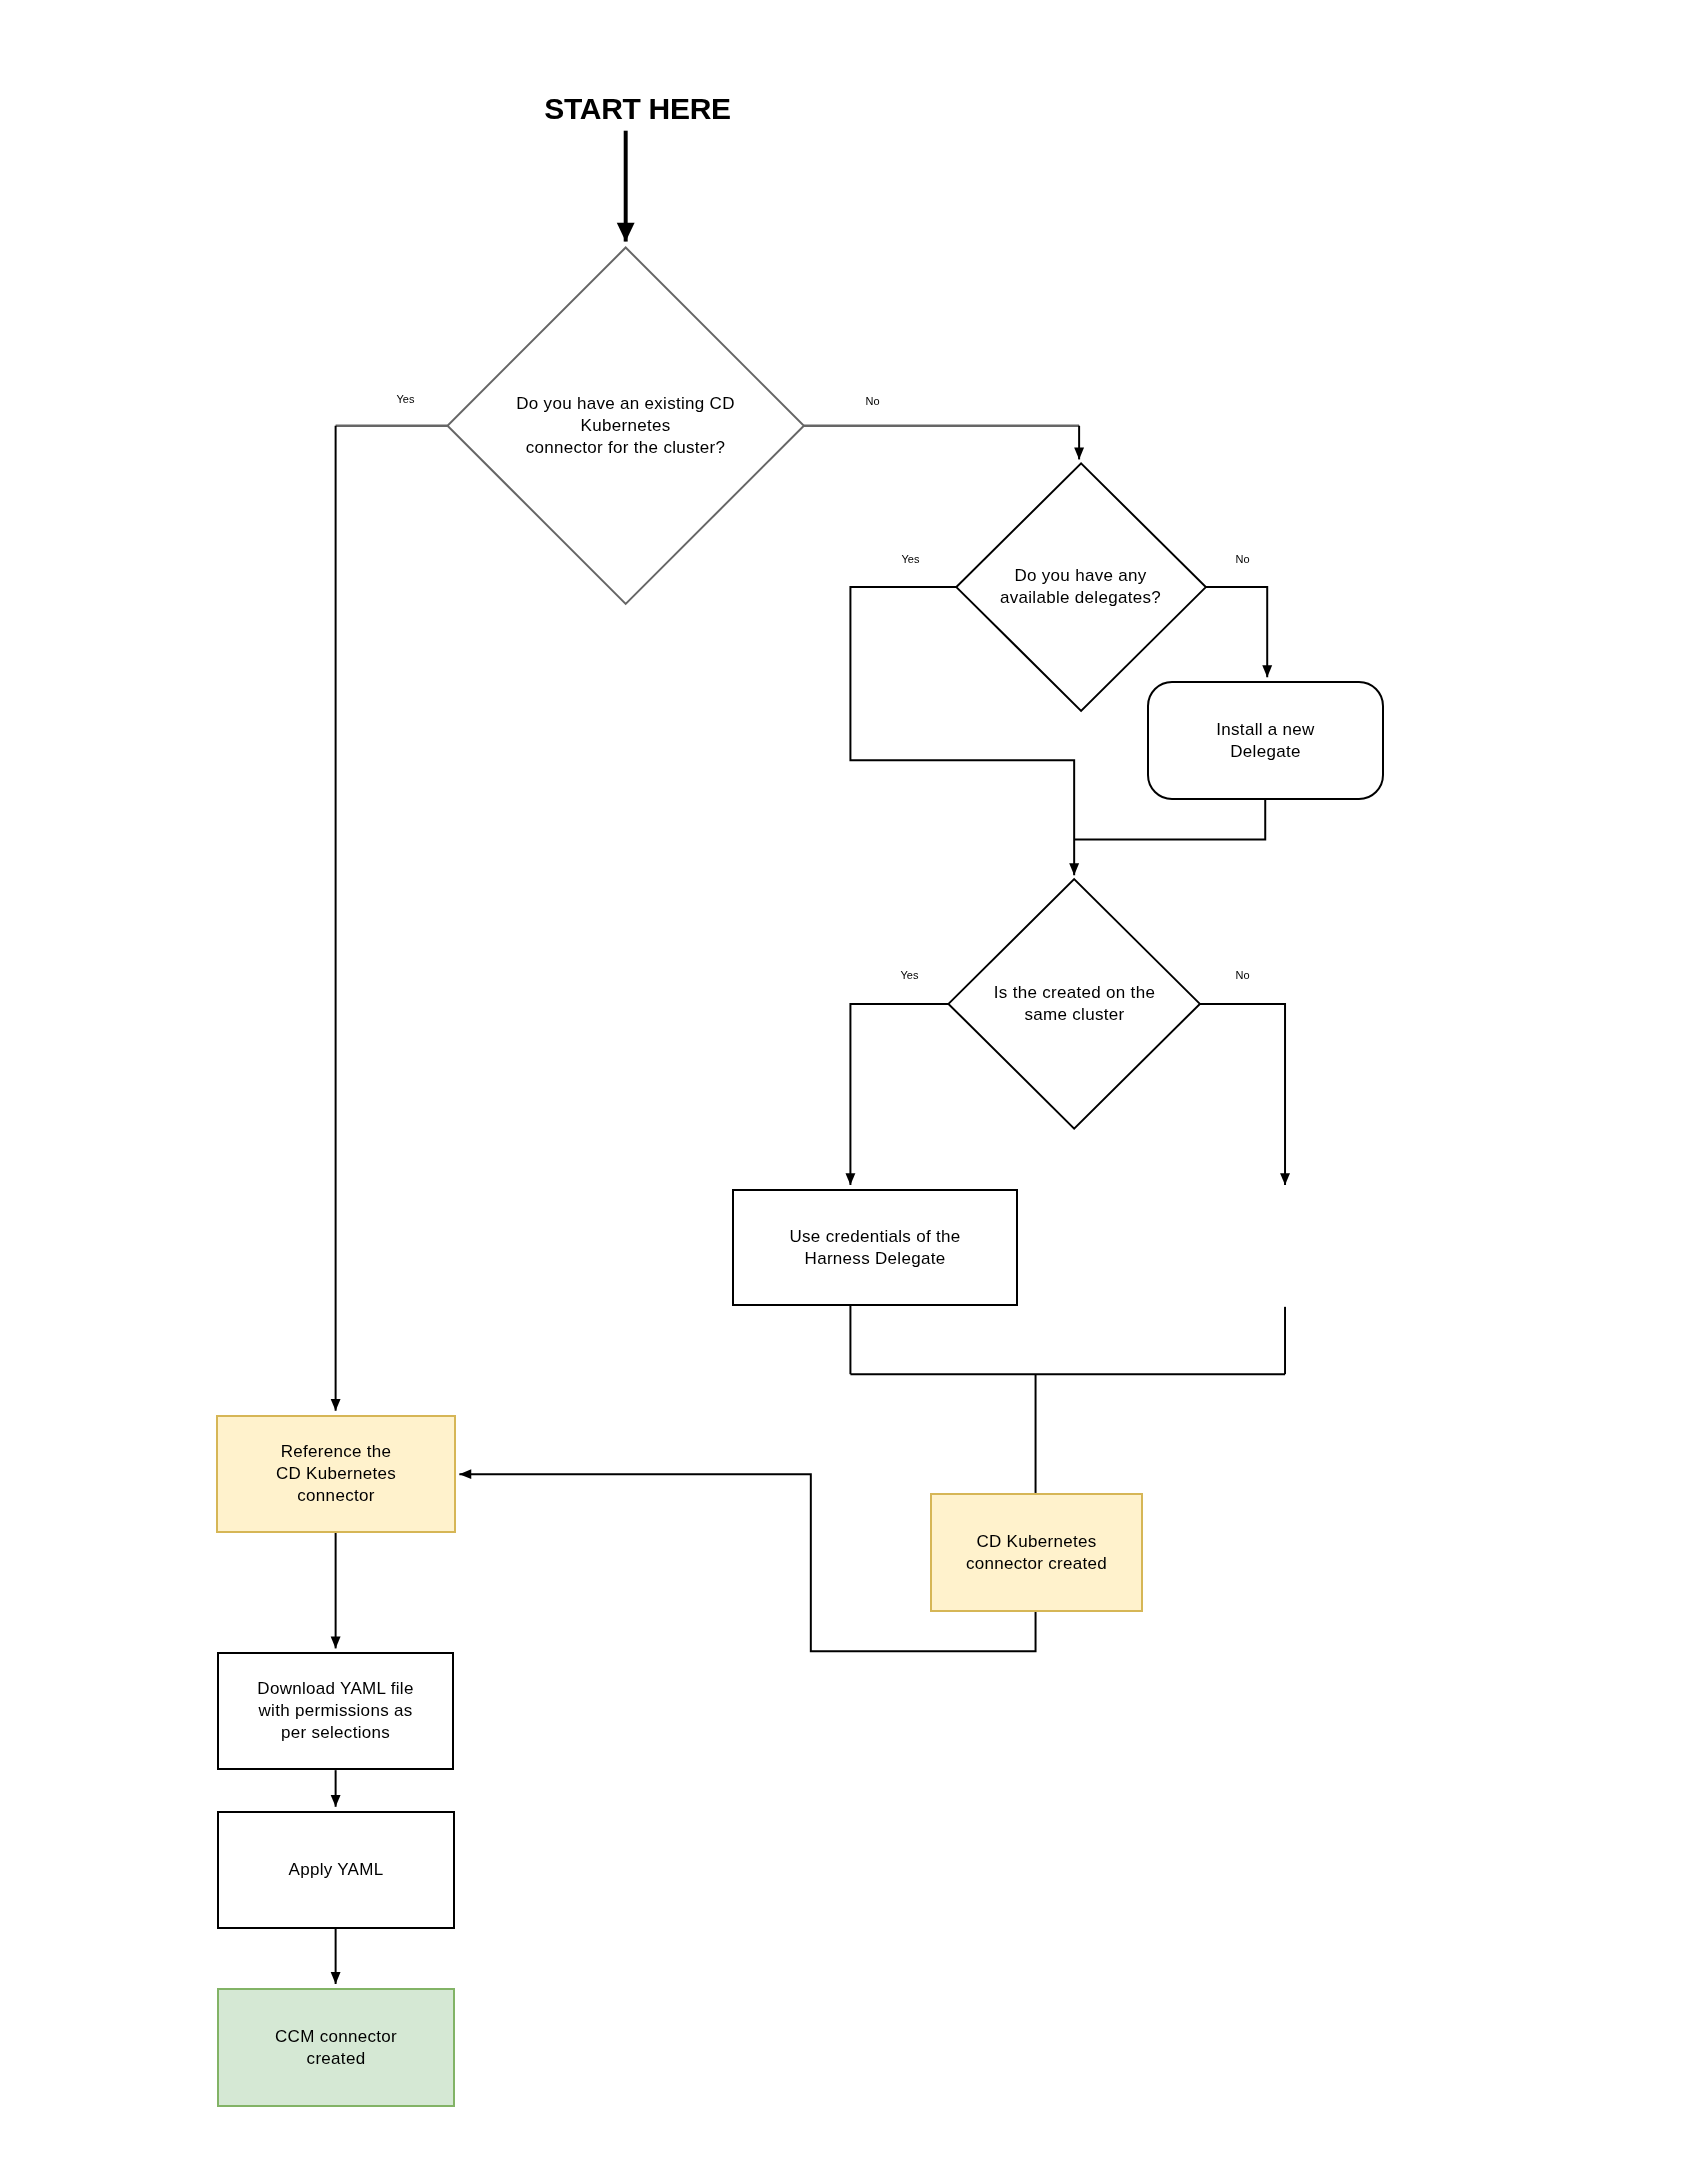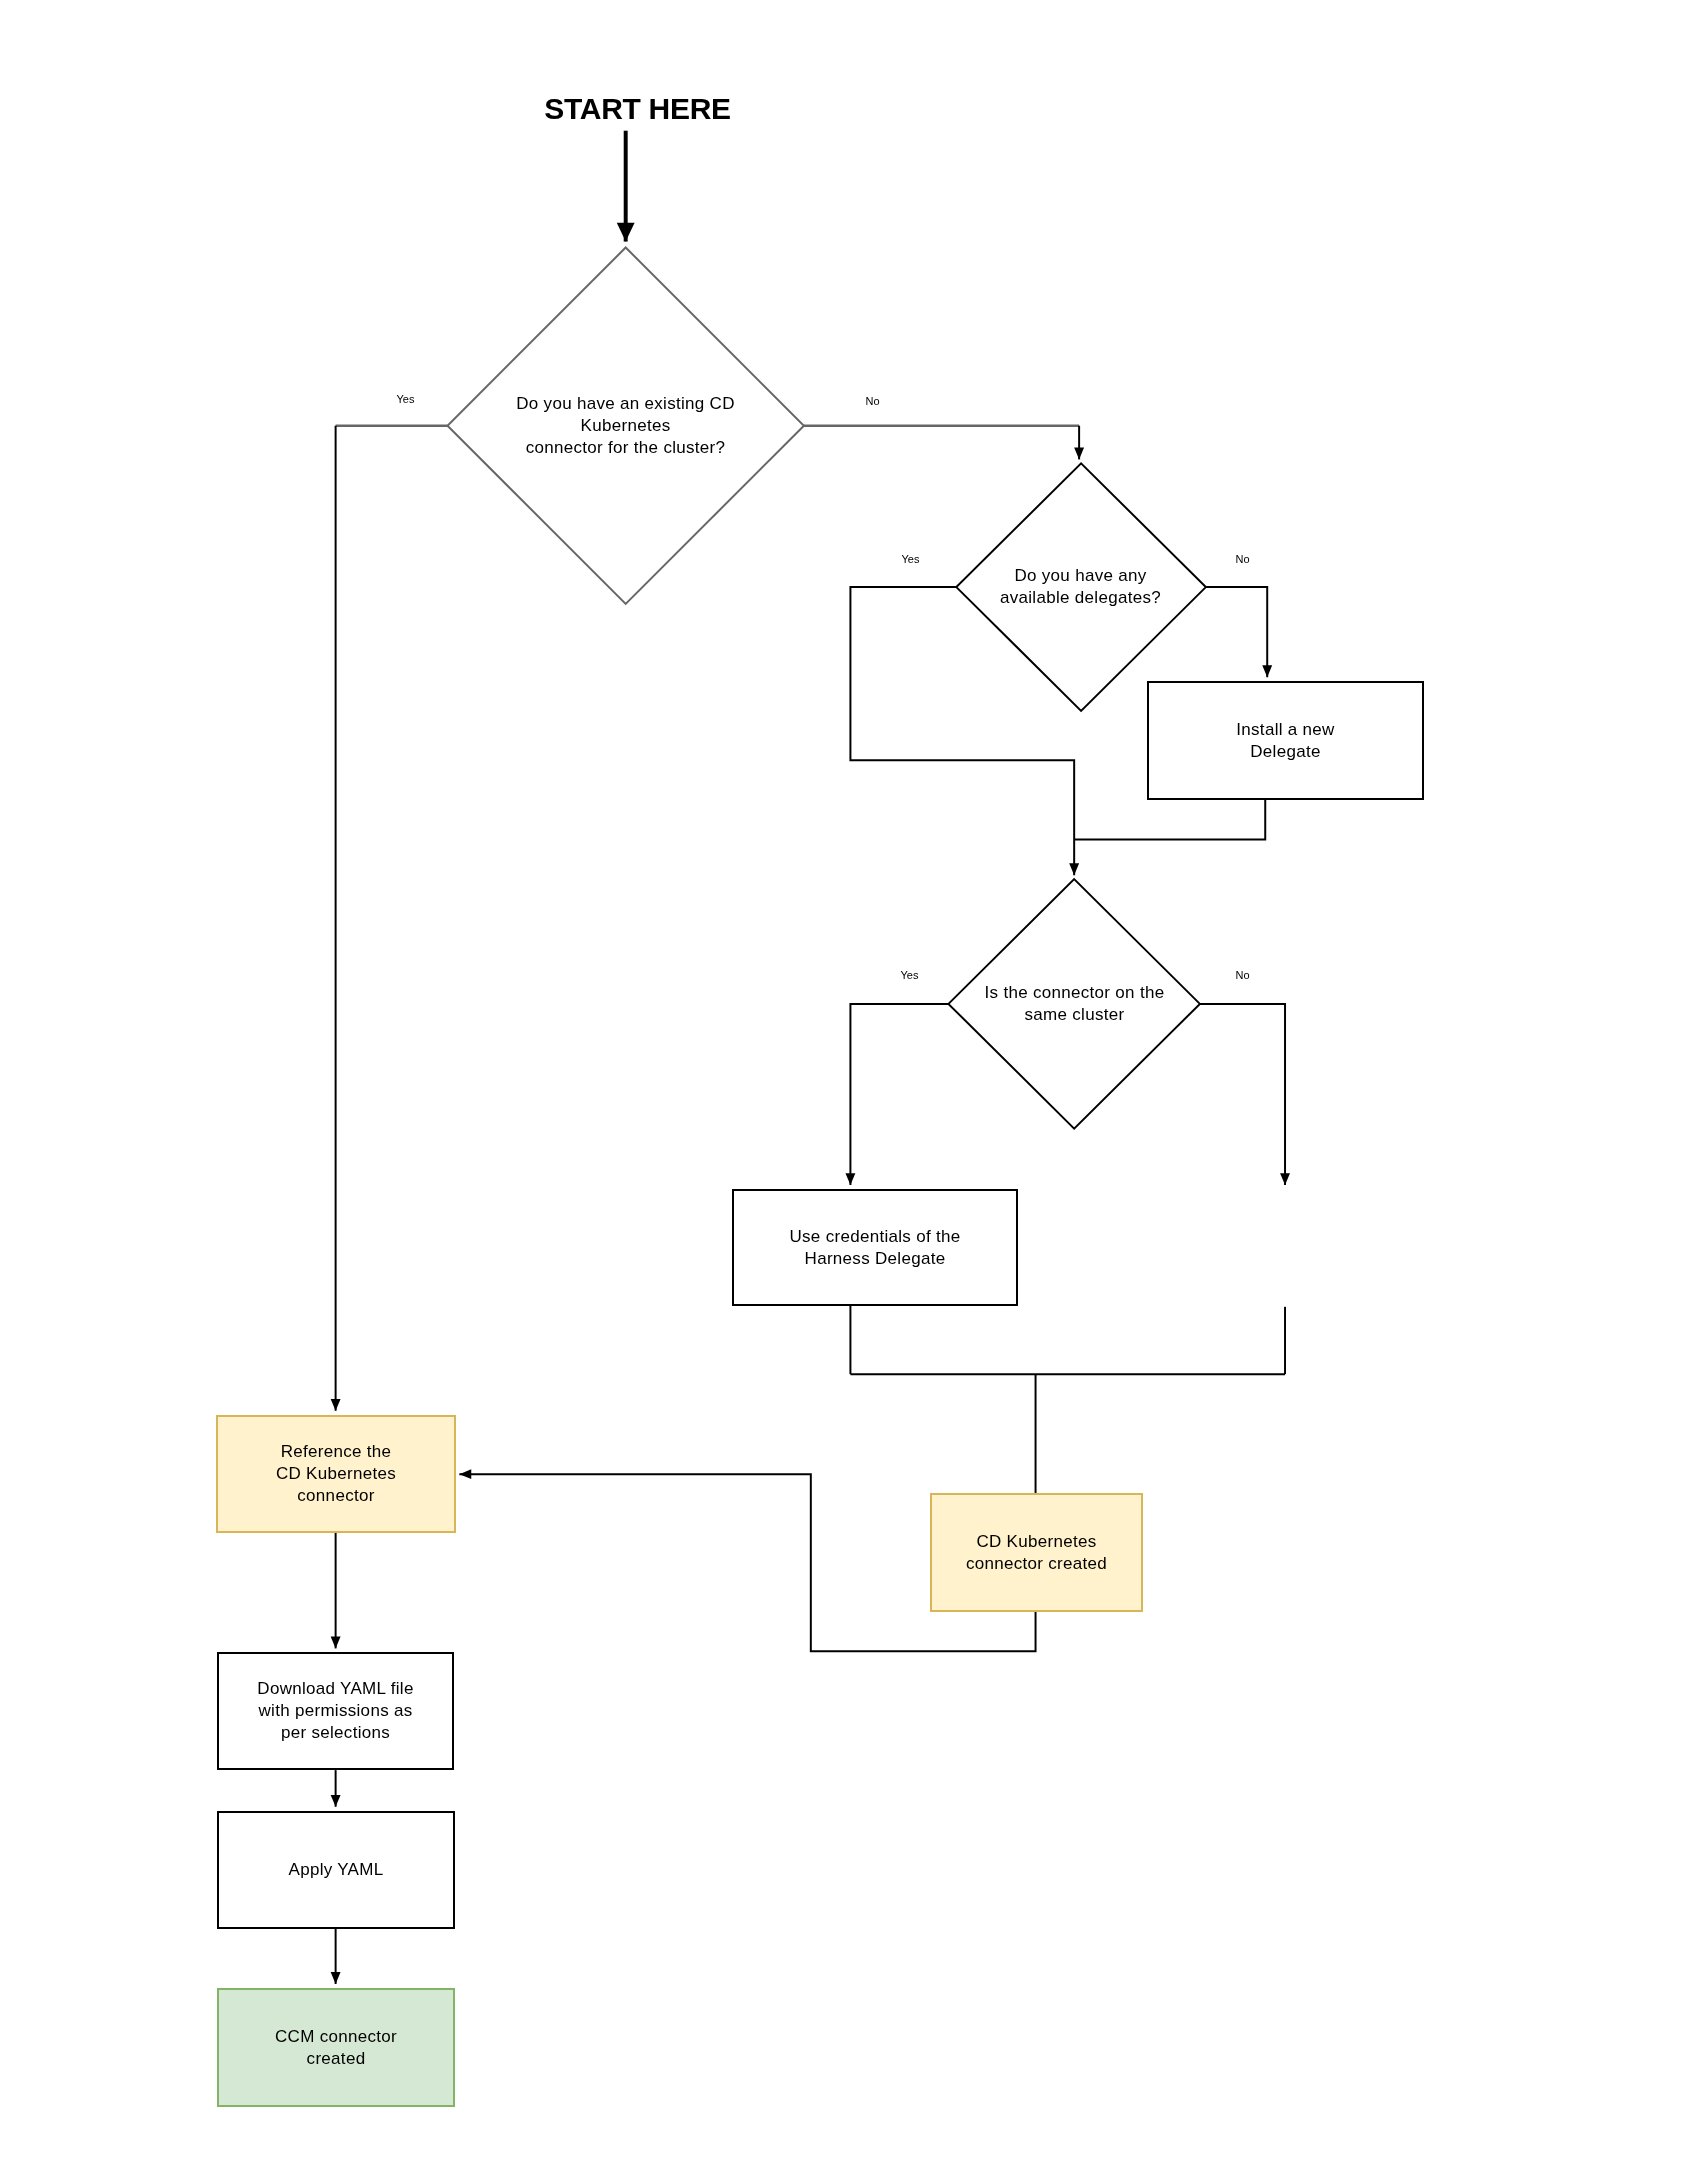--- a/index.html
+++ b/index.html
@@ -94,25 +94,25 @@
     <div>Kubernetes</div>
     <div>connector for the cluster?</div>
   </div>
 
   <div class="node diamond-text" style="left:947px;top:564px;width:267px;height:46px;">
     <div>Do you have any</div>
     <div>available delegates?</div>
   </div>
 
   <div class="node diamond-text" style="left:941px;top:981px;width:267px;height:46px;">
-    <div>Is the connector on the</div>
+    <div>Is the created on the</div>
     <div>same cluster</div>
   </div>
 
-  <div class="node box" style="left:1147px;top:681px;width:277px;height:119px;">
+  <div class="node box" style="left:1147px;top:681px;width:237px;height:119px;border-radius:25px;">
     <div>Install a new</div>
     <div>Delegate</div>
   </div>
 
   <div class="node box" style="left:732px;top:1189px;width:286px;height:117px;">
     <div>Use credentials of the</div>
     <div>Harness Delegate</div>
   </div>
 
 

